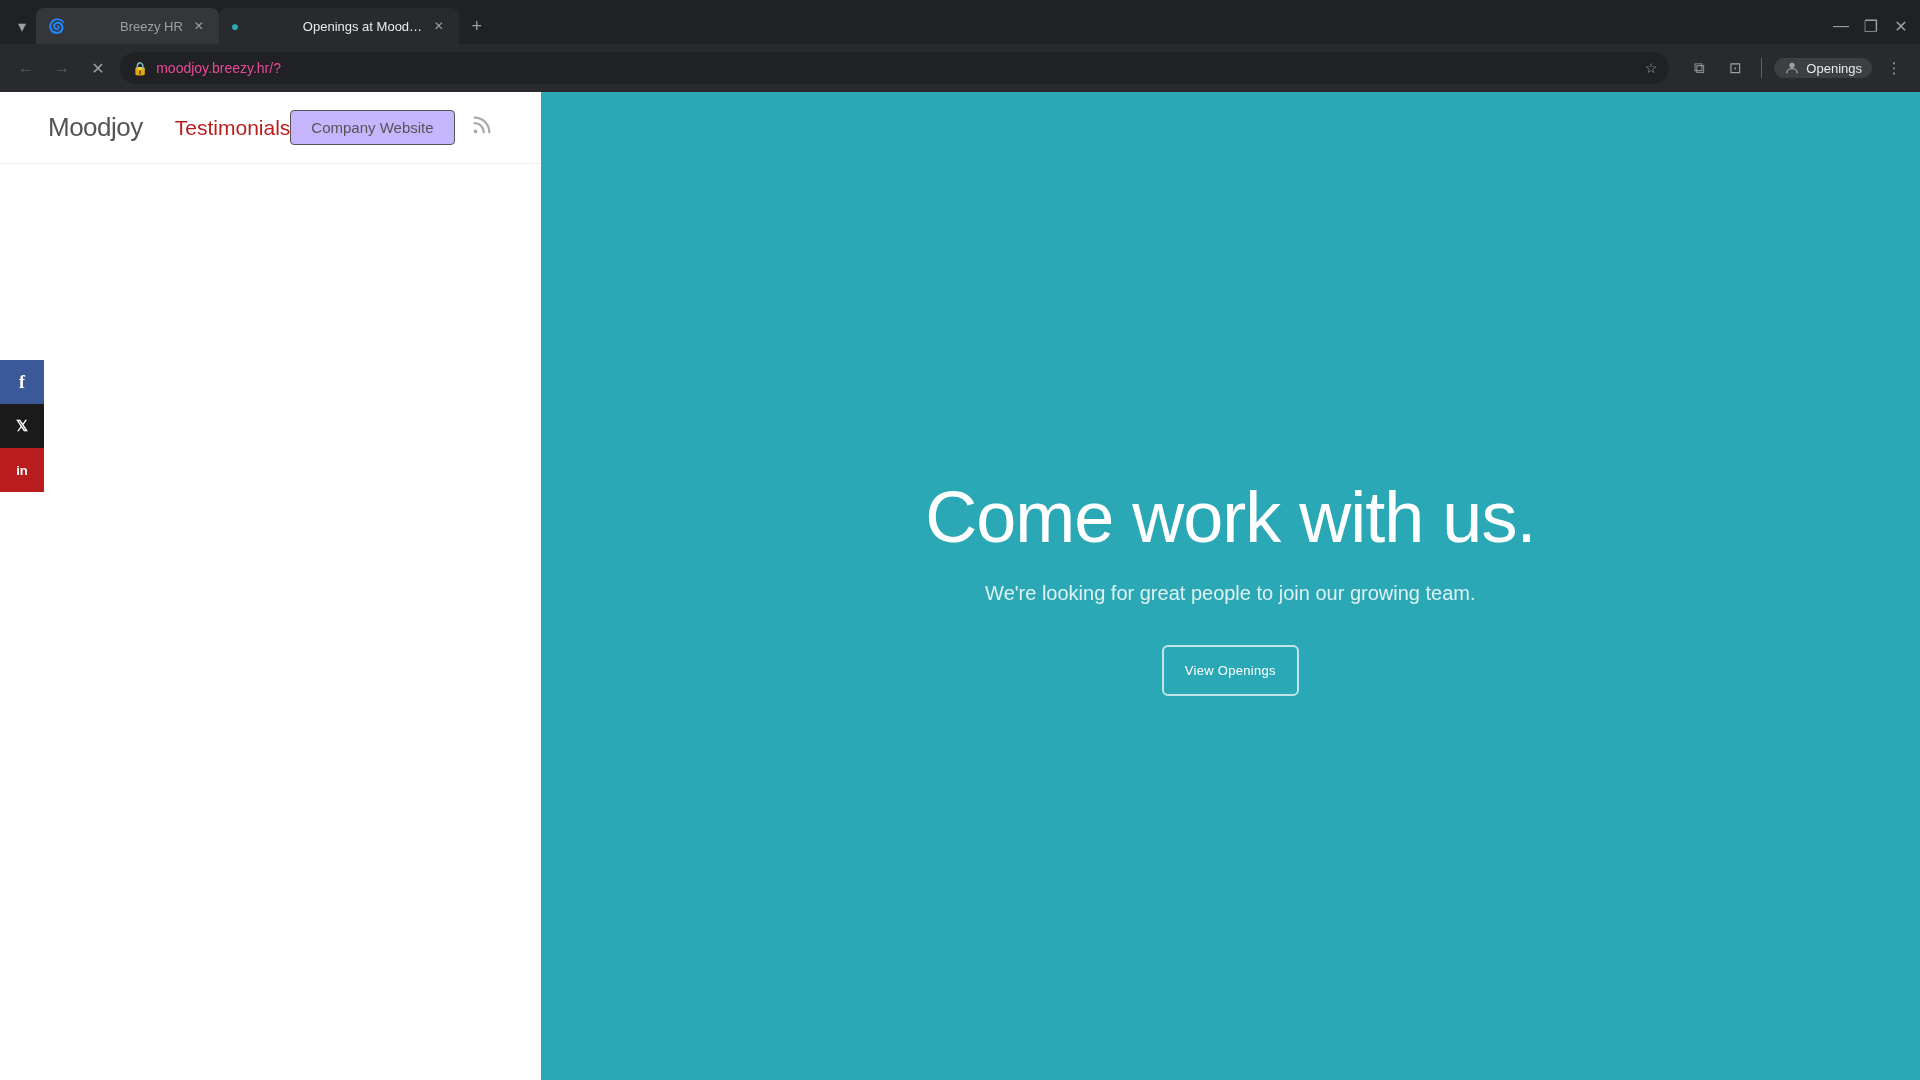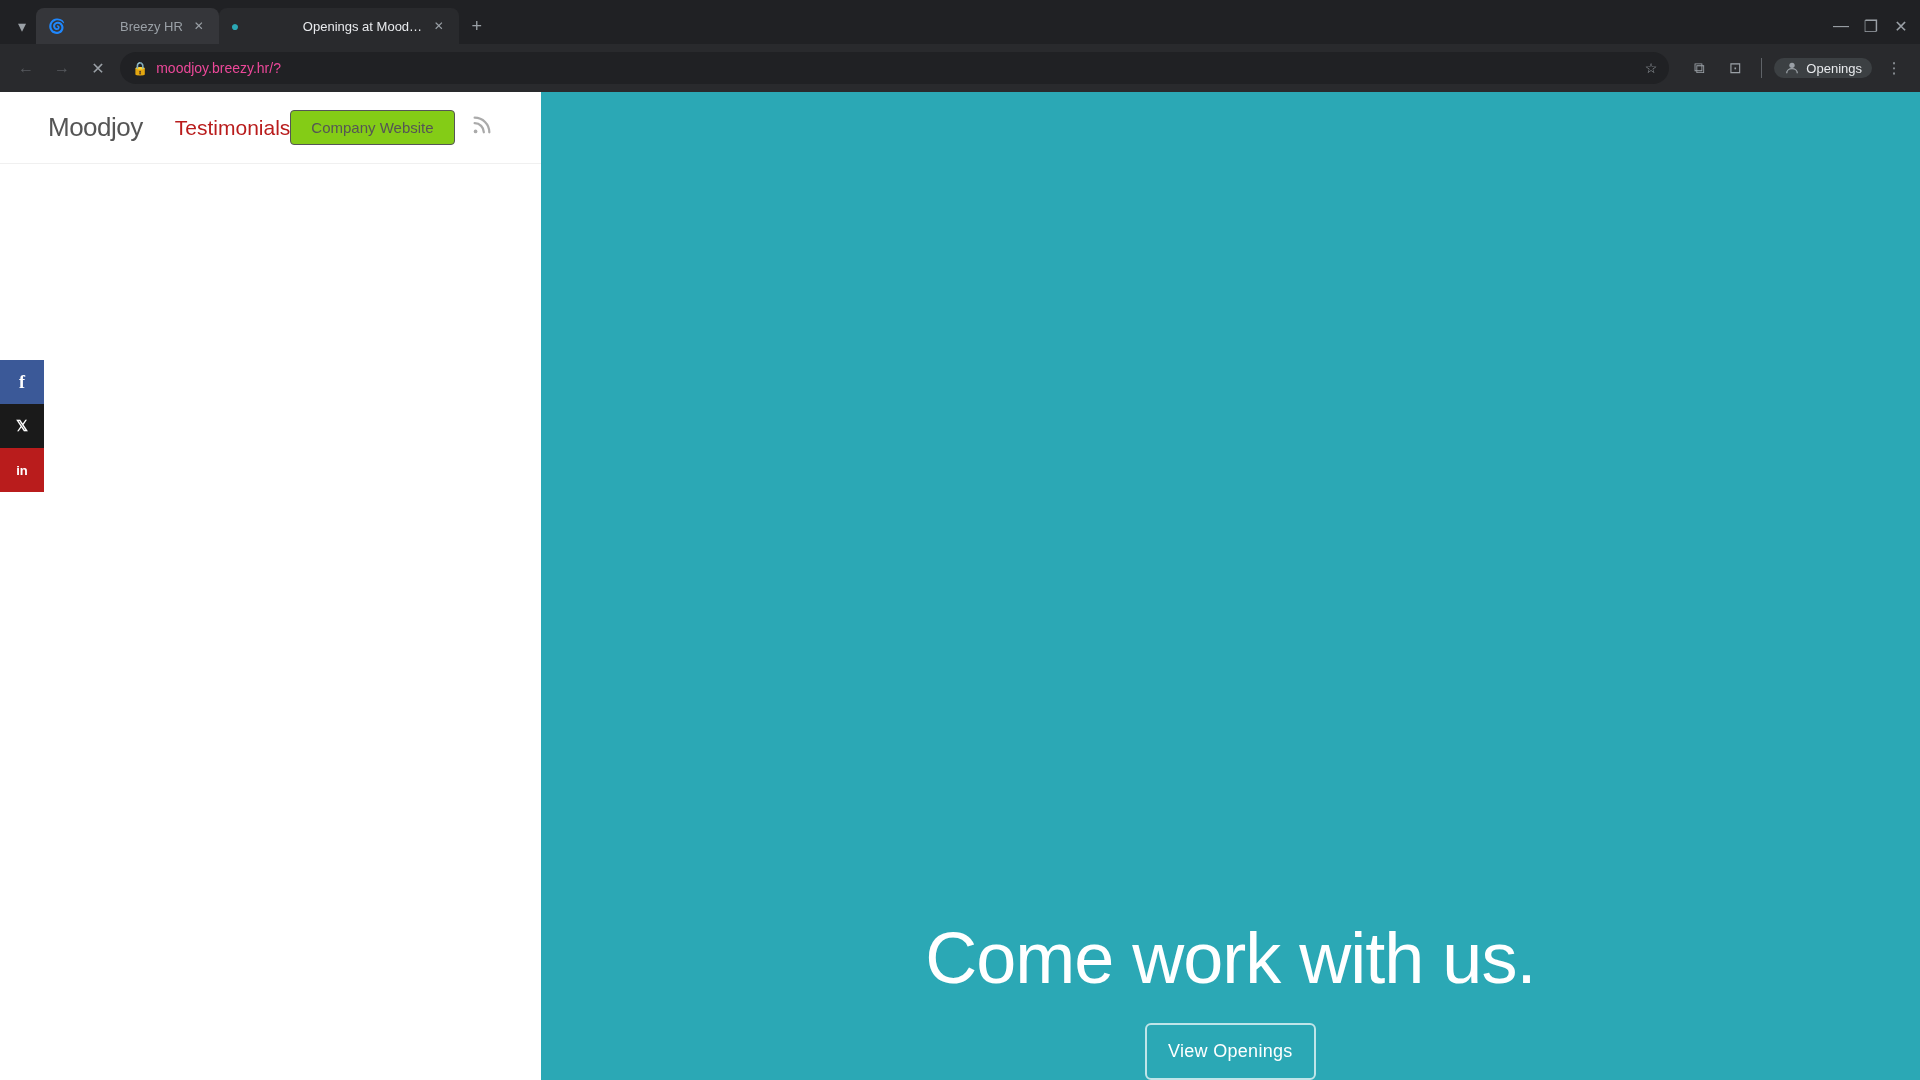--- a/index.html
+++ b/index.html
@@ -212,35 +212,35 @@
       display: flex;
       align-items: center;
       gap: 16px;
     }
     .company-website-btn {
       border: 1.5px solid #555;
       border-radius: 4px;
       padding: 8px 20px;
       font-size: 15px;
       color: #555;
-      background: #84cc16;
+      background: #c4b5fd;
       cursor: pointer;
     }
     .rss-icon {
       color: #aaa;
       font-size: 20px;
       cursor: pointer;
     }
 
     
     .hero {
       background: #2ba8b5;
       flex: 1;
       display: flex;
-      align-items: flex-end;
+      align-items: center;
       justify-content: center;
       position: relative;
     }
     .hero-content {
       text-align: center;
     }
     .hero-title {
       font-size: 72px;
       font-weight: 300;
       color: #fff;
@@ -250,21 +250,21 @@
     .hero-subtitle {
       font-size: 20px;
       color: rgba(255,255,255,0.85);
       margin-bottom: 40px;
       font-weight: 300;
     }
     .view-openings-btn {
       border: 2px solid rgba(255,255,255,0.7);
       border-radius: 6px;
       padding: 16px 21px;
-      font-size: 18px;
+      font-size: 13px;
       color: #fff;
       background: transparent;
       cursor: pointer;
       letter-spacing: 0.3px;
     }
 
     
     .social-sidebar {
       position: fixed;
       left: 0;
@@ -368,20 +368,21 @@
           <path d="M4 10a10 10 0 0110 10" stroke="#aaa" stroke-width="2.5" stroke-linecap="round" fill="none"></path>
           <circle cx="5" cy="19" r="2" fill="#aaa"></circle>
         </svg>
       </span>
     </div>
   </nav>
 
   <section class="hero">
     <div class="hero-content">
       <h1 class="hero-title">Come work with us.</h1>
+      <p class="hero-subtitle">We're looking for great people to join our growing team.</p>
       <button class="view-openings-btn">View Openings</button>
     </div>
   </section>
 
   <div class="footer-partial"></div>
 </div>
 
 <div class="social-sidebar" style="top: 360px; transform: none;">
   <div class="social-btn facebook">
     <span style="font-weight:bold; font-size:18px; font-family: serif;">f</span>

